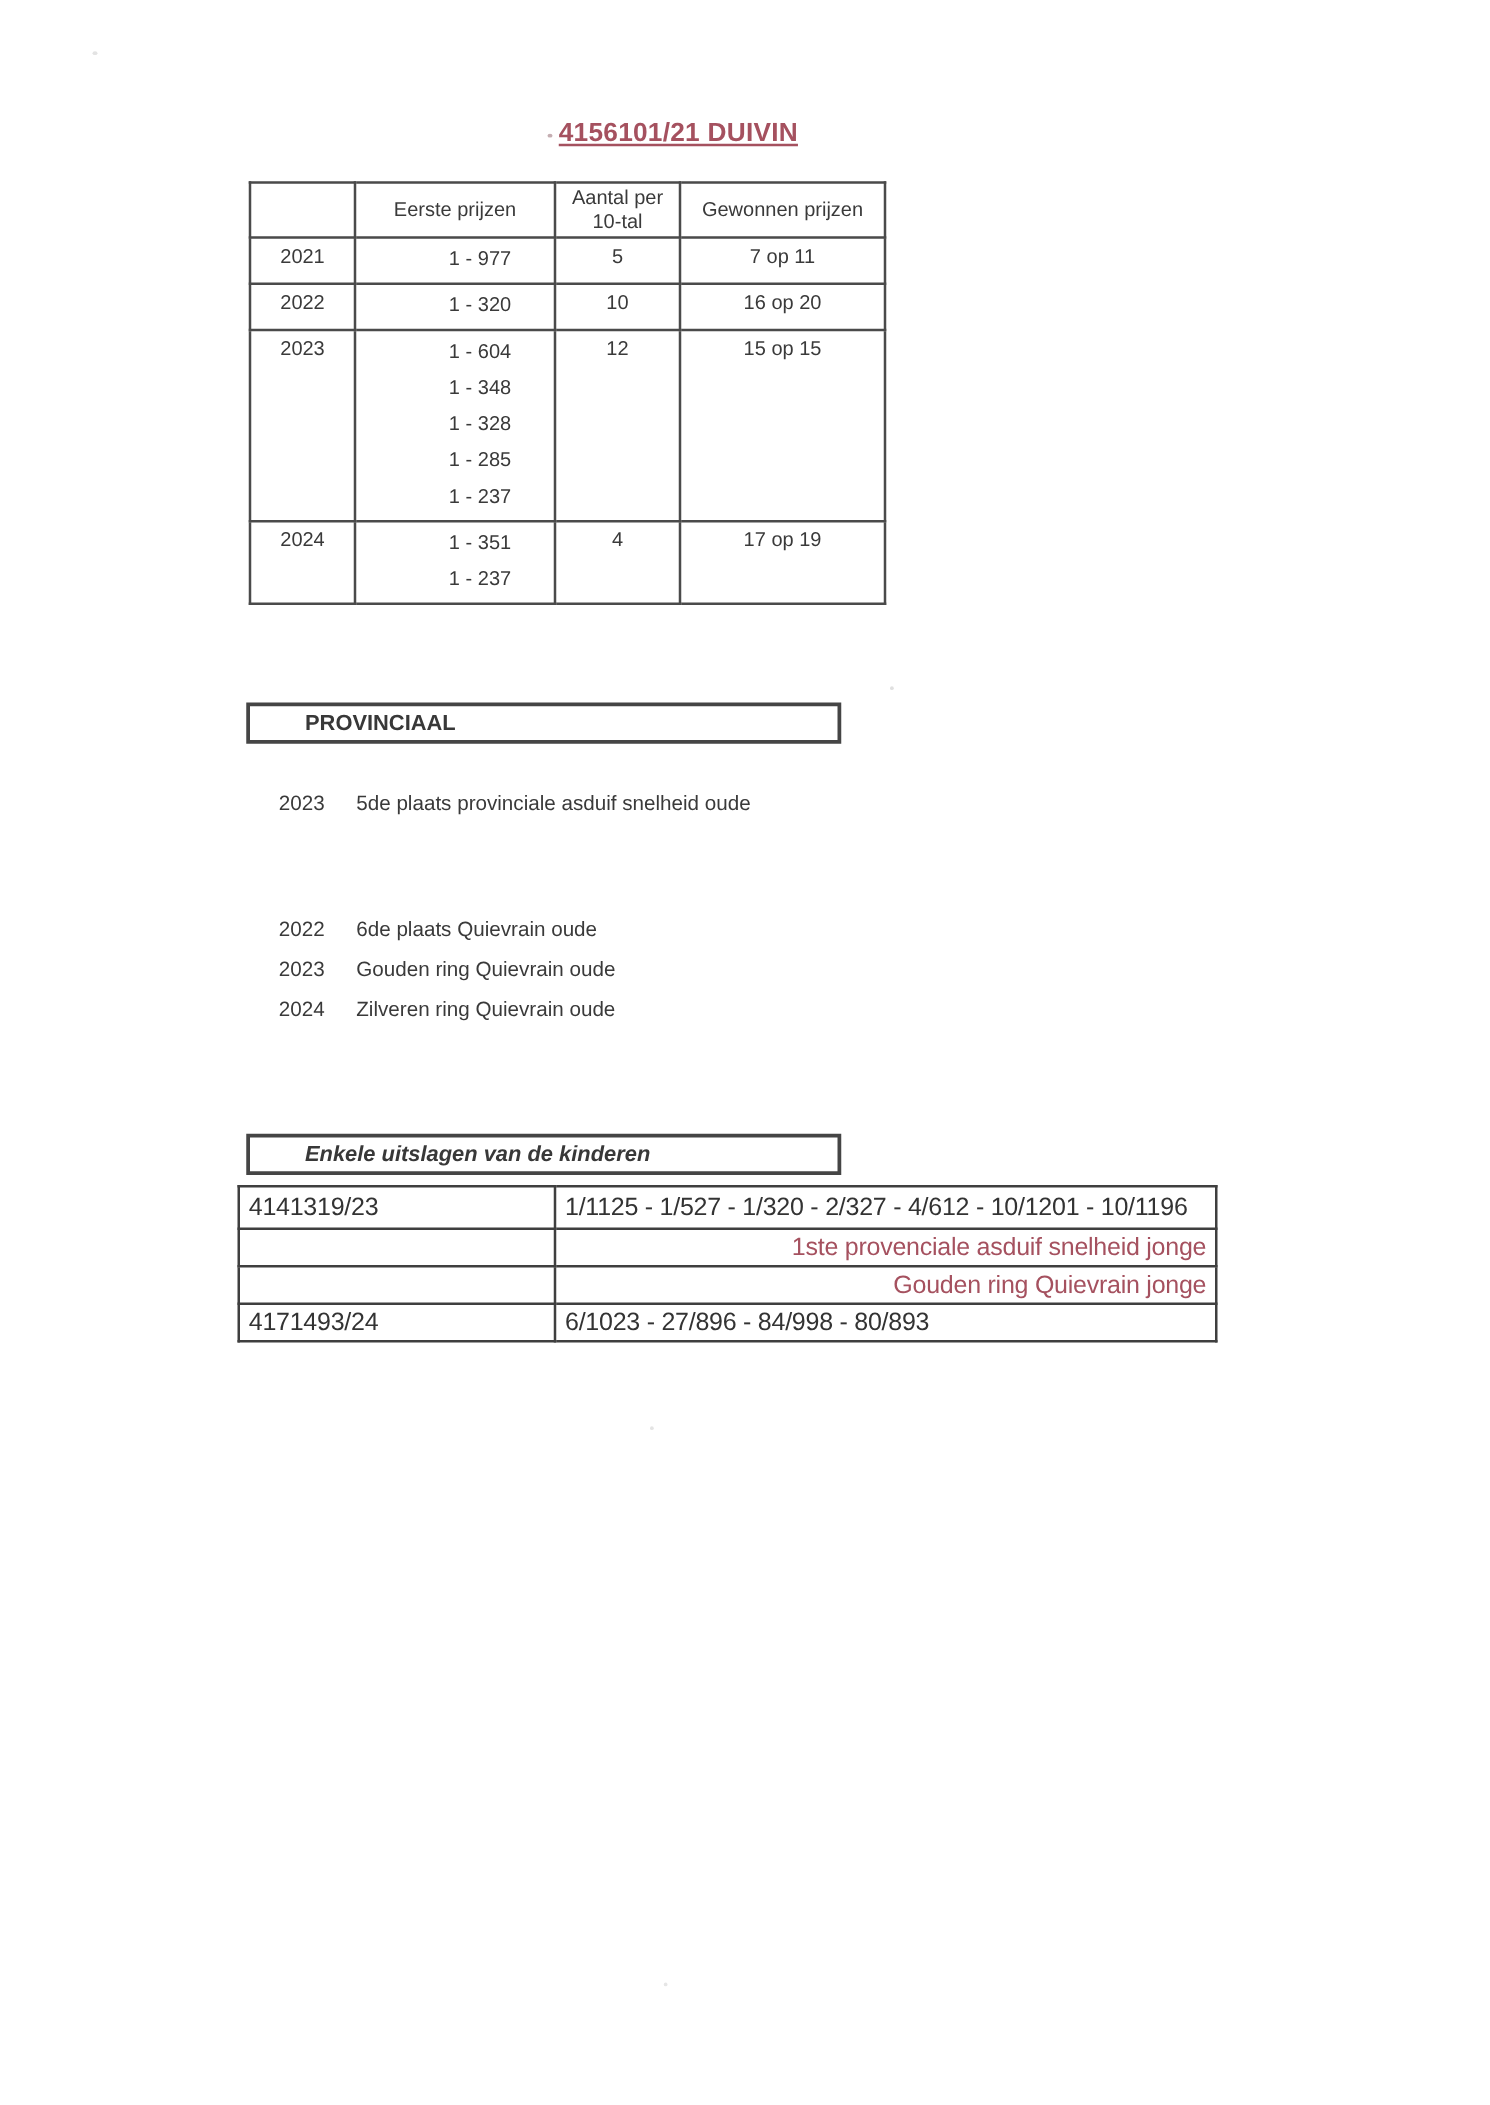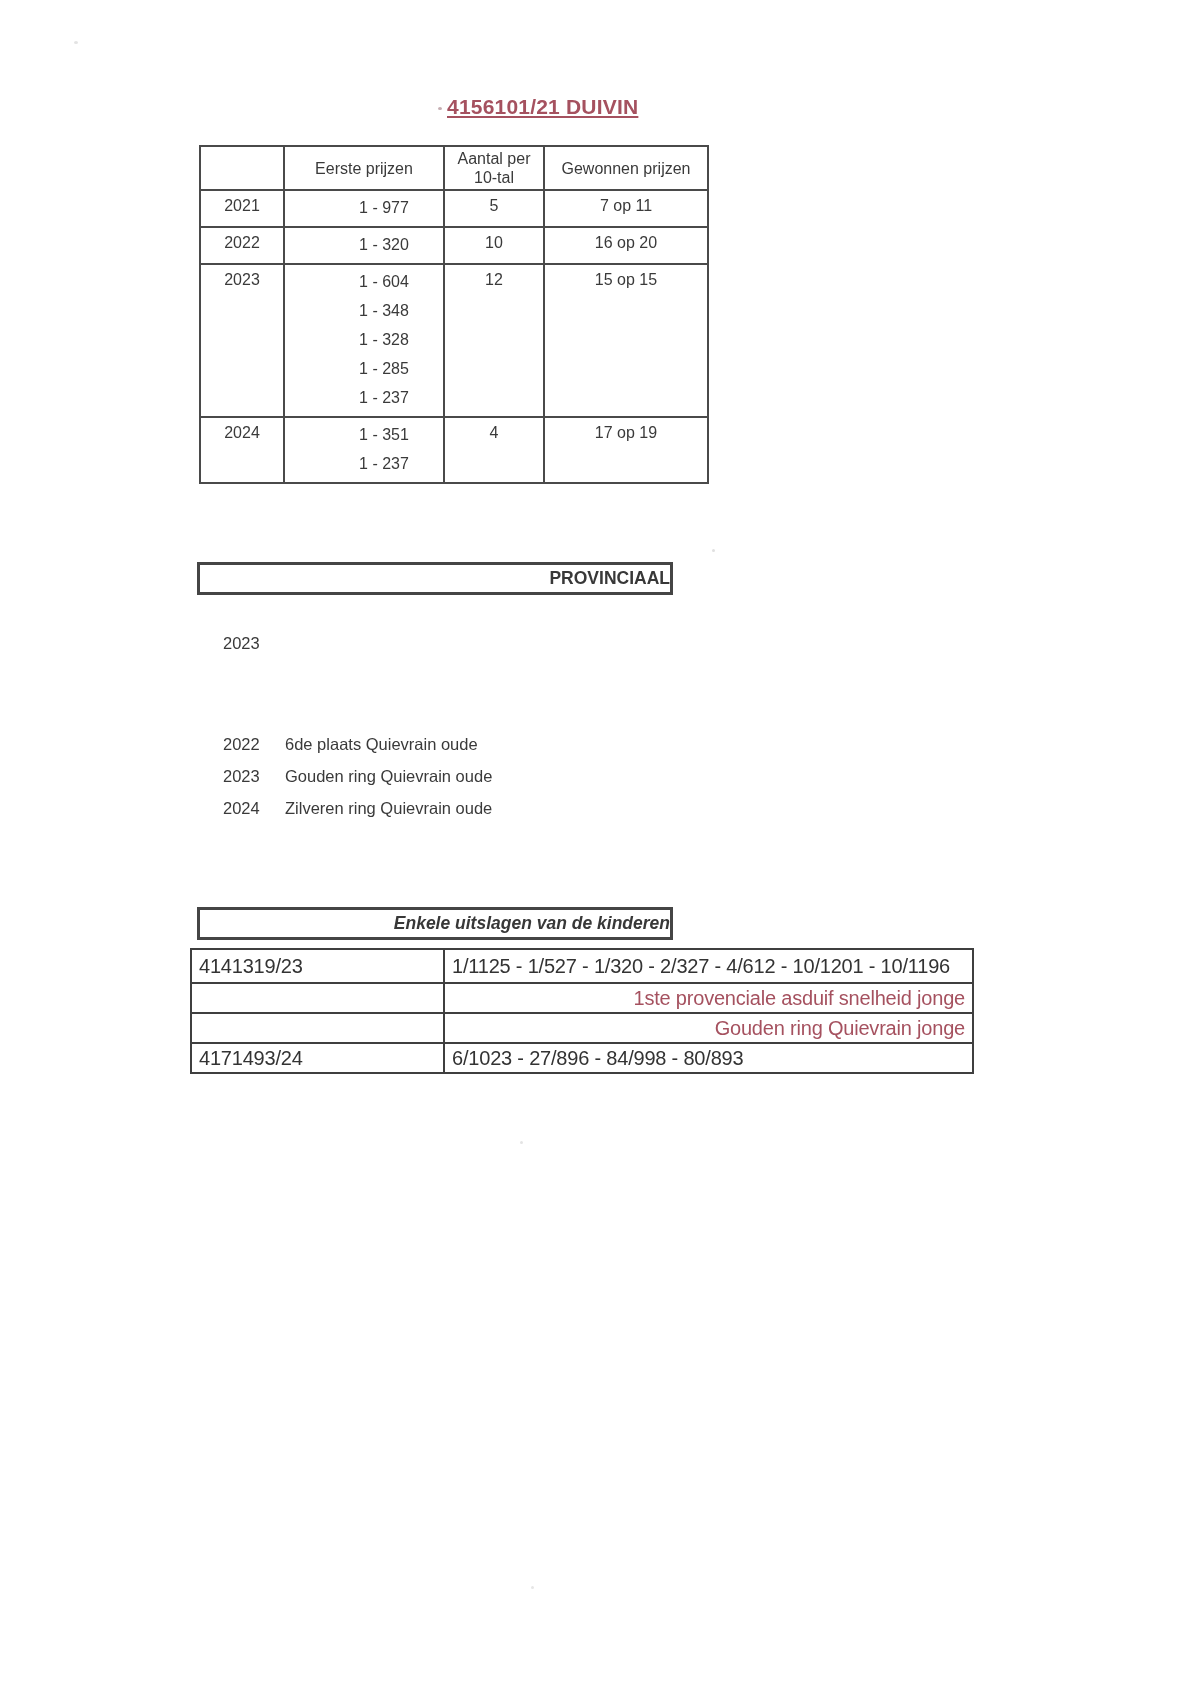--- a/index.html
+++ b/index.html
@@ -47,21 +47,21 @@
   }
   .totals td{
     border-left:2px solid var(--line);
     text-align:center;vertical-align:middle;line-height:19px;padding:0 2px;
   }
   .totals td:first-child{border-left:none;text-align:left;padding-left:2px;}
   
   .hbox{
     position:absolute;left:197px;width:476px;box-sizing:border-box;
     border:3px solid #454545;
-    text-align:right;font-weight:bold;font-size:17.5px;color:#383838;
+    text-align:left;font-weight:bold;font-size:17.5px;color:#383838;
     background:#fff;
     padding-left:44px;
   }
   .hbox .hlabel{display:block;line-height:27px;height:27px;}
   .box-provinciaal{top:562px;}
   .box-gouden{top:666px;}
   .box-gouden .hlabel{line-height:25px;height:25px;}
   .box-kinderen{top:907px;font-style:italic;}
   
   .entries{position:absolute;left:223px;font-size:16.5px;color:#3a3a3a;}
@@ -155,20 +155,21 @@
   </table>
 
 
   <div class="hbox box-provinciaal">
     <span class="hlabel">PROVINCIAAL</span>
   </div>
 
   <div class="entries entries-provinciaal" id="prov-entries">
       <div class="entry">
         <span class="entry-year">2023</span>
+        <span class="entry-text">5de plaats provinciale asduif snelheid oude</span>
       </div>
     </div>
 
 
   <div class="entries entries-gouden" id="gouden-entries">
       <div class="entry">
         <span class="entry-year">2022</span>
         <span class="entry-text">6de plaats Quievrain oude</span>
       </div>
       <div class="entry">

